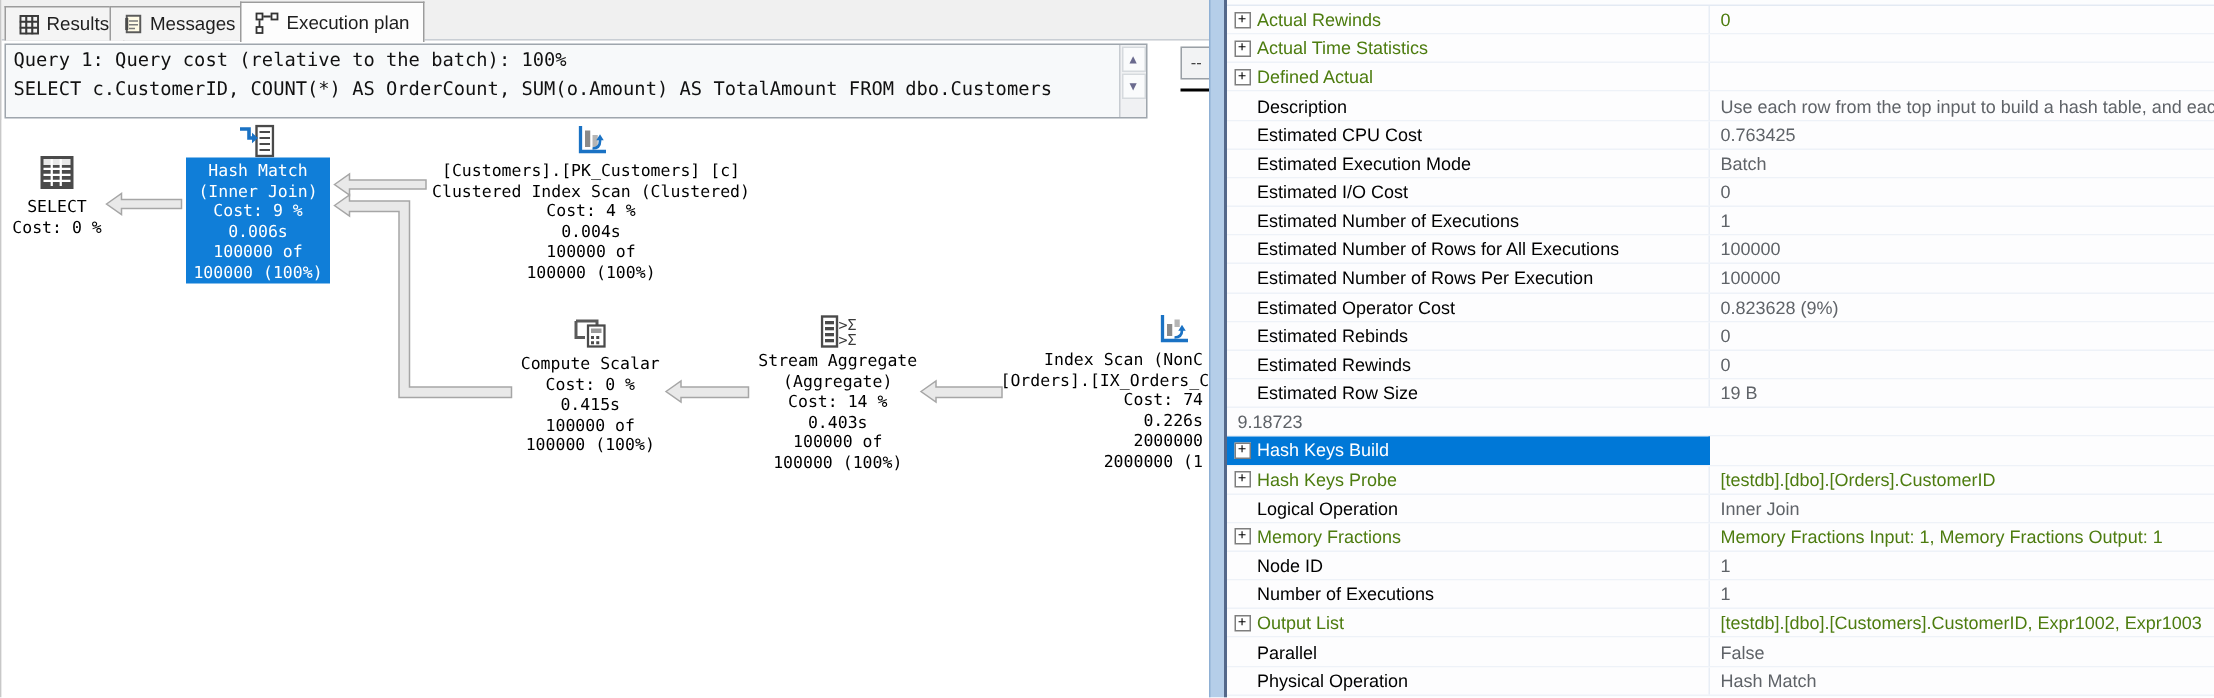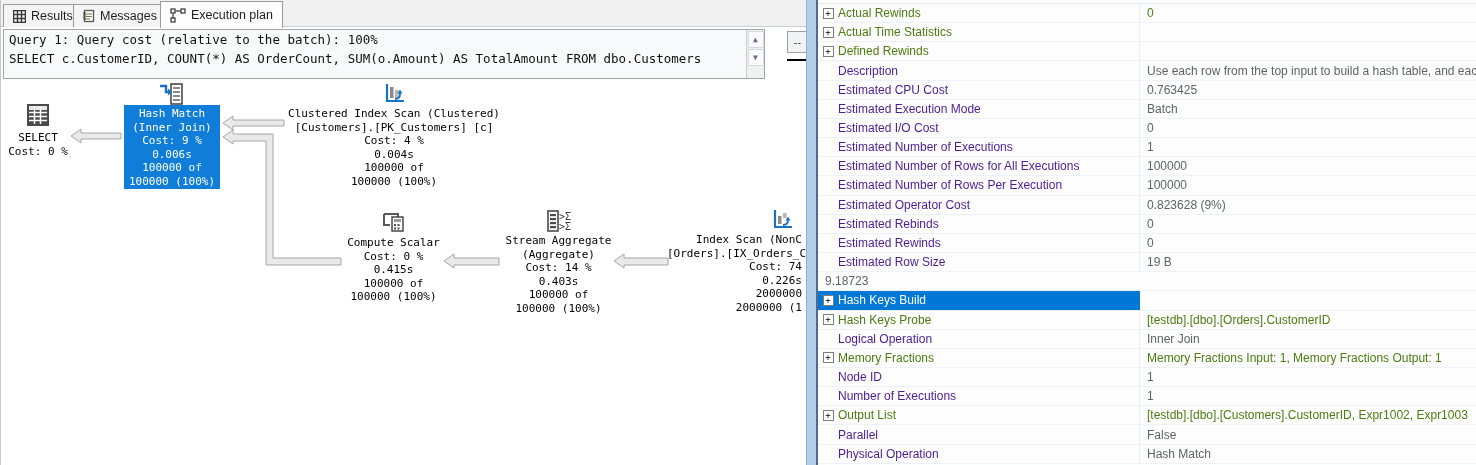--- a/index.html
+++ b/index.html
@@ -36,21 +36,21 @@
   
   #pane-splitter { position:absolute; left:806px; top:0; width:12px; height:465px; background:#b5cee9; border-left:1px solid #8fb0d4; border-right:2px solid #54688a; }
 
   
   #props-pane { position:absolute; left:818px; top:0; width:658px; height:465px; background:#fcfdfe; overflow:hidden; font-size:12px; }
   .ptop-partial { height:4px; border-bottom:1px solid #e3eaf3; }
   .prow { display:flex; height:19.17px; align-items:stretch; border-bottom:1px solid #eef2f8; background:#fdfdfe; }
   .pleft { display:flex; width:322px; flex:0 0 322px; align-items:center; border-right:1px solid #e8eef6; }
   .pexp { width:20px; flex:0 0 20px; display:flex; align-items:center; justify-content:center; }
   .pbox { width:11px; height:11px; border:1px solid #7e7e7e; background:#fff; color:#000; font-size:9px; line-height:9px; text-align:center; font-family:"DejaVu Sans Mono", monospace; }
-  .plab { color:#4c1d95; white-space:nowrap; overflow:hidden; }
+  .plab { color:#000000; white-space:nowrap; overflow:hidden; }
   .pval { flex:1; display:flex; align-items:center; padding-left:7px; color:#5f6368; white-space:nowrap; overflow:hidden; }
   .prow.emph .plab, .prow.emph .pval { color:#4d7c0f; }
   .prow.sel .pleft { background:#0078d7; border-right-color:#0078d7; }
   .prow.sel .plab { color:#fff; }
 </style>
 </head>
 <body>
 
 <div id="root">
 
@@ -152,22 +152,22 @@
 
       <div class="pnode" style="left:280px; top:3px; width:226px;">
         <svg class="node-icon" style="left:102px; top:0;" width="23" height="22" viewBox="0 0 23 22">
           <path d="M4,1 L4,18 L21,18" fill="none" stroke="#1a72c4" stroke-width="2.2"></path>
           <rect x="7" y="4" width="3.5" height="11" fill="#8a8a8a"></rect>
           <rect x="12" y="7" width="3.5" height="8" fill="#b5b5b5"></rect>
           <path d="M12,16 Q17,16 17,11 L17,9" fill="none" stroke="#1a72c4" stroke-width="1.8"></path>
           <path d="M14.5,10.5 L17,6.5 L19.5,10.5 Z" fill="#1a72c4"></path>
         </svg>
         <div style="position:absolute; top:24px; width:100%;">
+          <div class="nline">[Customers].[PK_Customers] [c]</div>
           <div class="nline">Clustered Index Scan (Clustered)</div>
-          <div class="nline">[Customers].[PK_Customers] [c]</div>
           <div class="nline">Cost: 4 %</div>
           <div class="nline">0.004s</div>
           <div class="nline">100000 of</div>
           <div class="nline">100000 (100%)</div>
         </div>
       </div>
 
       <div class="pnode" style="left:305px; top:131px; width:175px;">
         <svg class="node-icon" style="left:76px; top:0;" width="23" height="22" viewBox="0 0 23 22">
           <path d="M2,3 L16,3 L16,7" fill="none" stroke="#5a5a5a" stroke-width="2"></path>
@@ -254,21 +254,21 @@
             </div>
             <div class="plab">Actual Time Statistics</div>
           </div>
           <div class="pval"></div>
         </div>
         <div class="prow emph">
           <div class="pleft">
             <div class="pexp">
               <span class="pbox">+</span>
             </div>
-            <div class="plab">Defined Rewinds</div>
+            <div class="plab">Defined Actual</div>
           </div>
           <div class="pval"></div>
         </div>
         <div class="prow">
           <div class="pleft">
             <div class="pexp"></div>
             <div class="plab">Description</div>
           </div>
           <div class="pval">Use each row from the top input to build a hash table, and each</div>
         </div>

